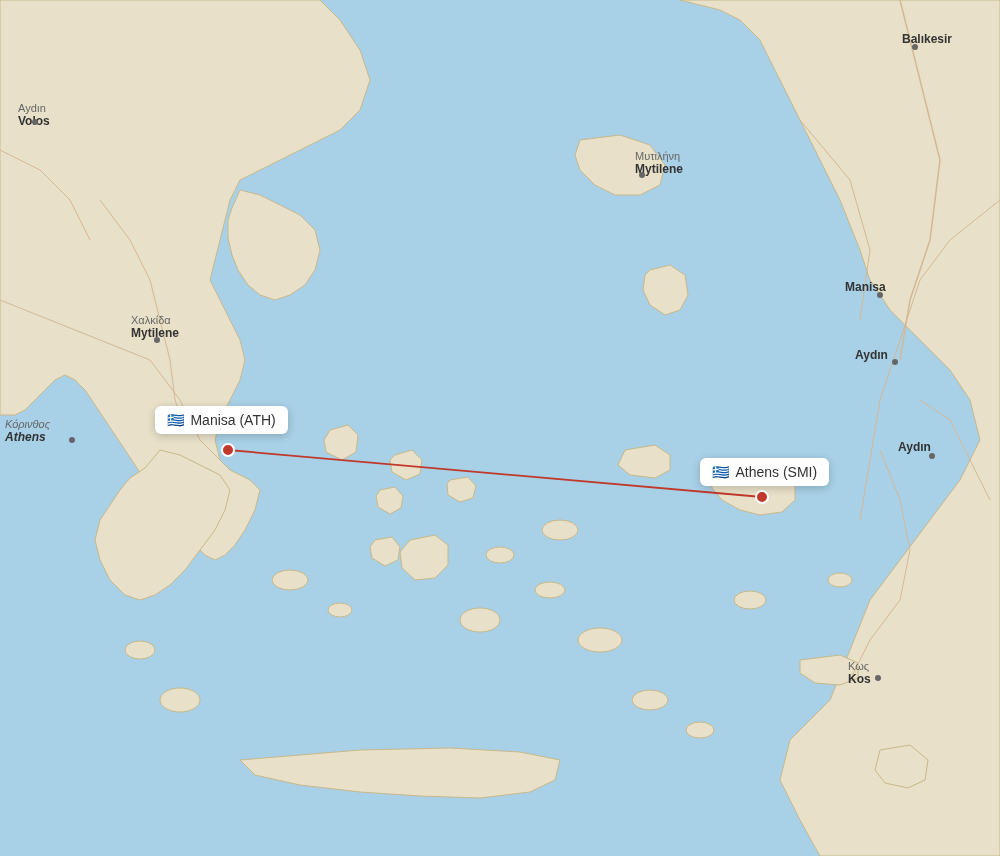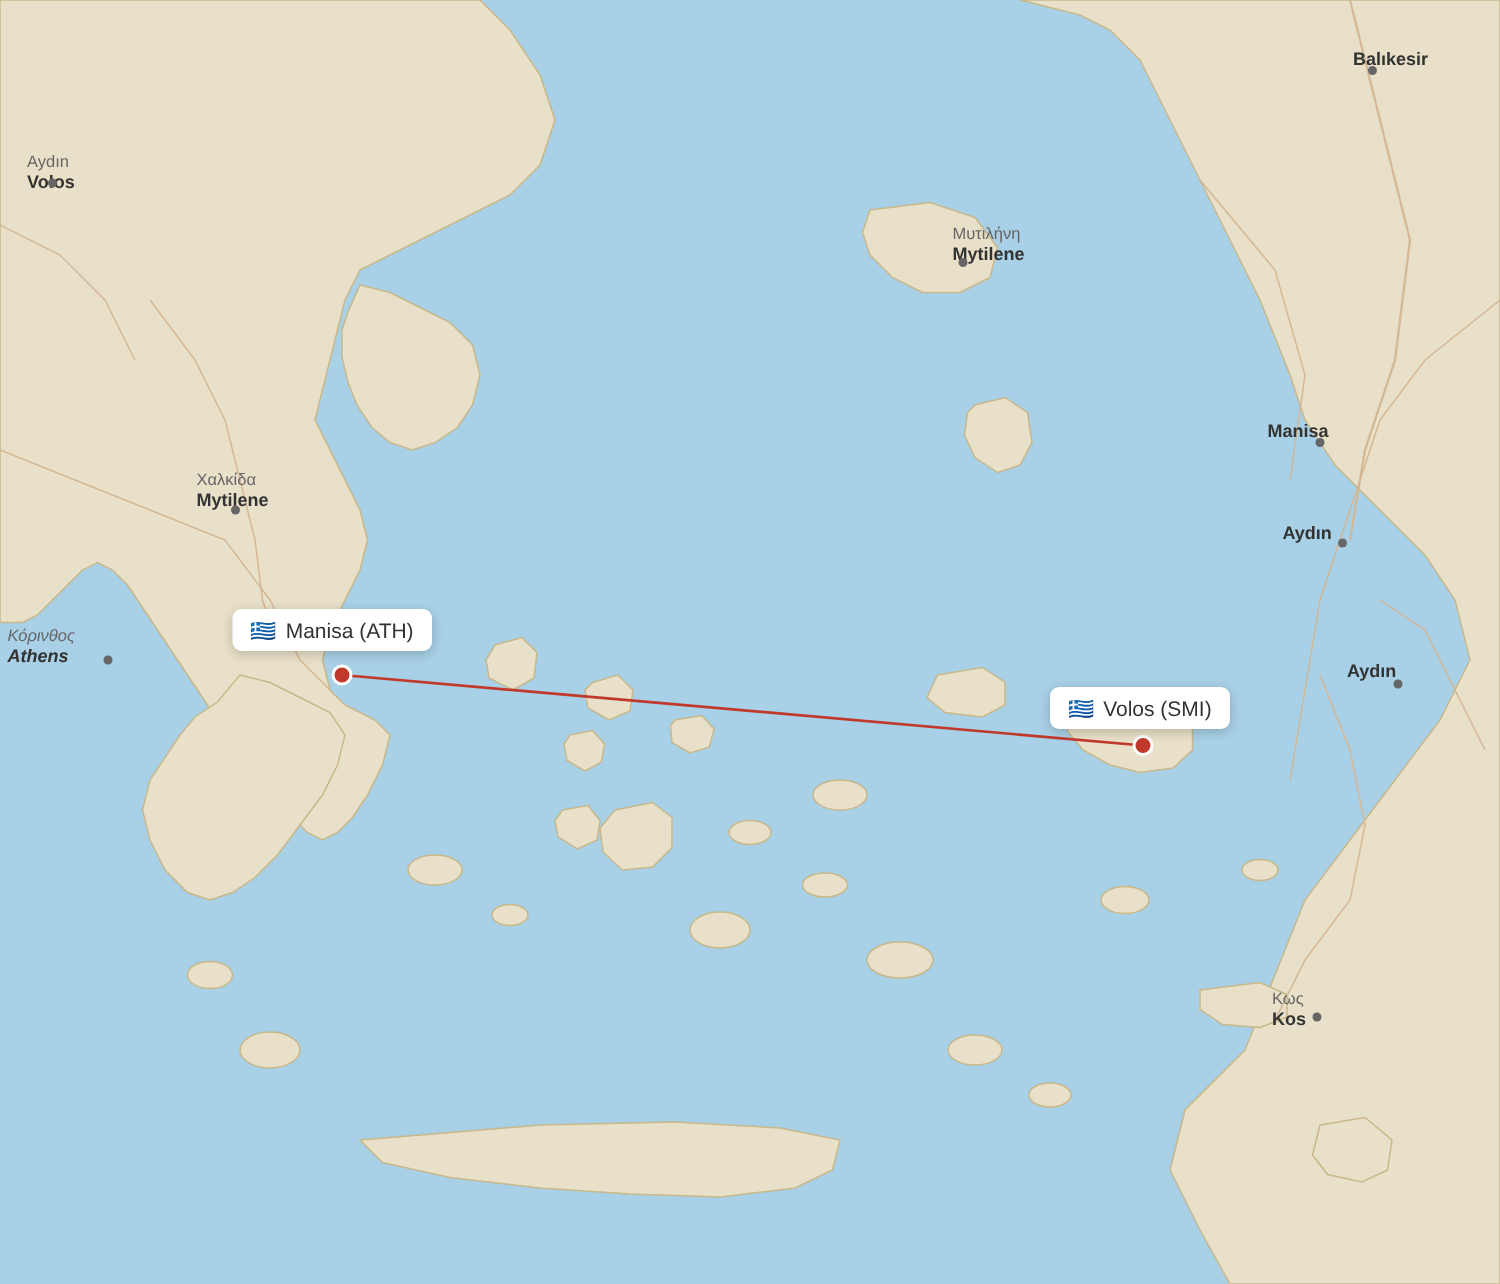--- a/index.html
+++ b/index.html
@@ -128,21 +128,21 @@
     <circle cx="762" cy="497" r="6" fill="#c0392b" stroke="white" stroke-width="2"></circle>
   </svg>
 
   <div class="location-tooltip" style="left: 155px; top: 406px;">
     <span class="flag-emoji">🇬🇷</span>
     <span>Manisa (ATH)</span>
   </div>
 
   <div class="location-tooltip" style="left: 700px; top: 458px;">
     <span class="flag-emoji">🇬🇷</span>
-    <span>Volos (SMI)</span>
+    <span>Athens (SMI)</span>
   </div>
 
   <div class="city-label" style="left:18px; top:102px;">
     <div class="label-sub">Aydın</div>
     <div class="label-main">Volos</div>
   </div>
 
   <div class="city-label" style="left:115px; top:314px;margin-left:16px;">
     <div class="label-sub">Χαλκίδα</div>
     <div class="label-main">Mytilene</div>

